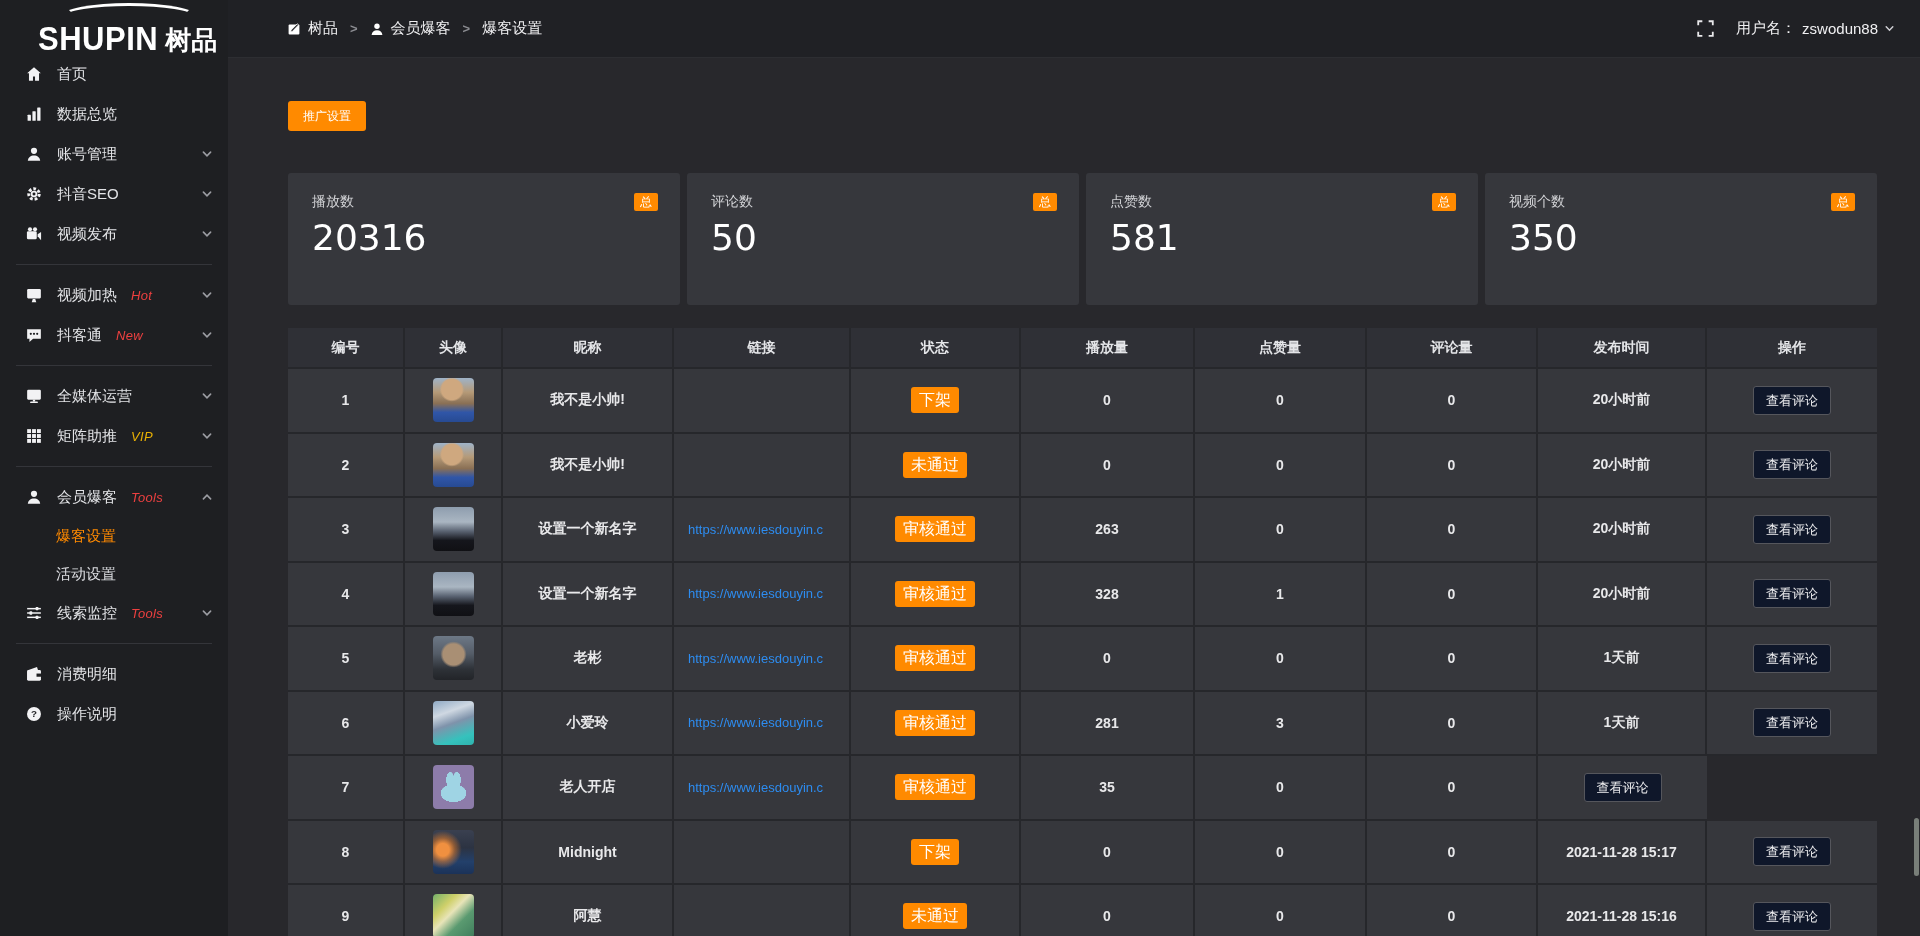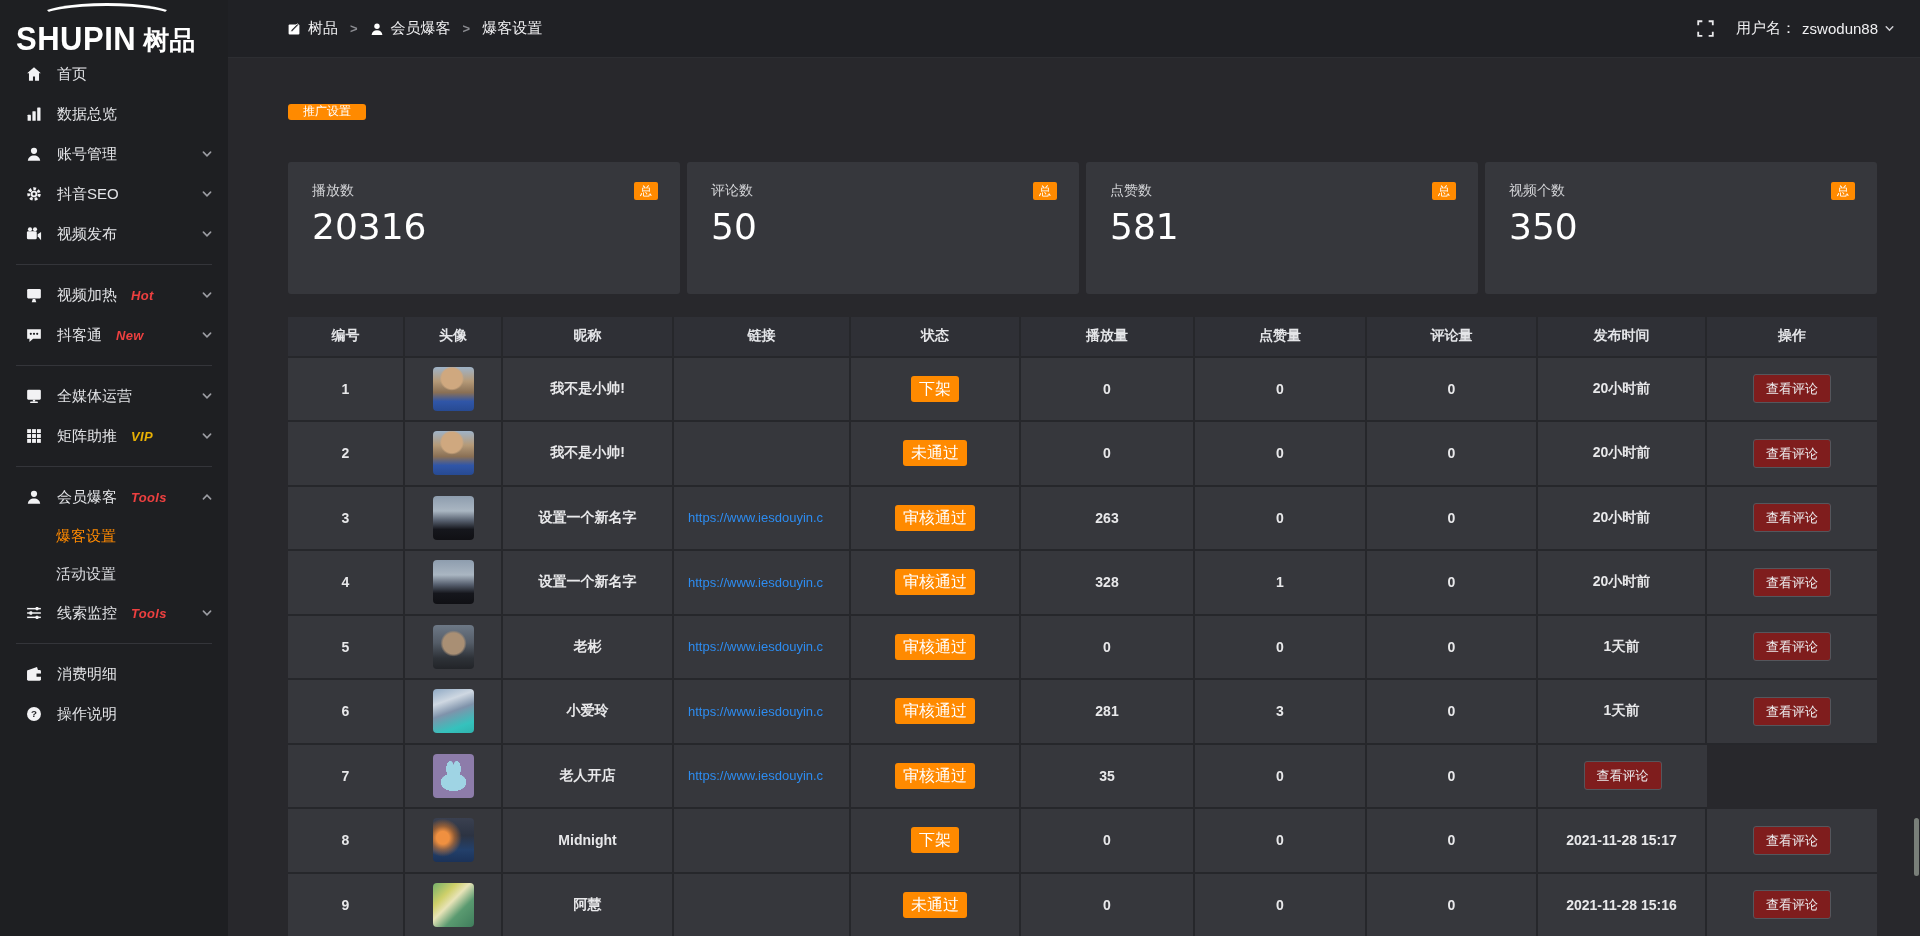--- a/index.html
+++ b/index.html
@@ -1,52 +1,52 @@
 <!DOCTYPE html>
 <html><head>
 <meta charset="utf-8">
 <style>
   html,body{margin:0;padding:0;width:1920px;height:936px;overflow:hidden;
     font-family:"Liberation Sans","DejaVu Sans",sans-serif;-webkit-font-smoothing:antialiased;}
   #app{position:relative;width:1920px;height:936px;background:#28282c;overflow:hidden;color:#e8e8ea;}
 
   
   .sidebar{position:absolute;left:0;top:0;width:228px;height:936px;background:#1e1f22;z-index:5;}
-  .logo{height:50px;display:flex;align-items:flex-end;padding:4px 0 0 16px;position:relative;color:#fff;}
+  .logo{height:50px;display:flex;align-items:flex-end;padding:4px 0 0 16px;position:relative;color:#fff;margin-left:22px;}
   .logo-arc{position:absolute;left:40px;top:3px;width:128px;height:20px;border:3px solid transparent;
     border-top-color:#fff;border-radius:50%;}
   .logo-en{font-size:31px;font-weight:800;letter-spacing:.5px;line-height:1;transform:scaleY(1.08);}
   .logo-cn{font-size:26px;font-weight:800;margin-left:7px;line-height:1.05;}
   .side-item{height:40px;display:flex;align-items:center;padding:0 16px 0 26px;position:relative;
     color:#e2e3e6;font-size:15px;cursor:pointer;}
   .side-item .icon{width:16px;height:16px;display:inline-flex;color:#f2f2f4;}
   .icon svg{width:100%;height:100%;}
   .side-label{margin-left:15px;}
-  .side-tag{margin-left:14px;font-style:italic;font-weight:bold;font-size:13px;letter-spacing:.3px;}
+  .side-tag{margin-left:14px;font-style:italic;font-weight:normal;font-size:13px;letter-spacing:.3px;}
   .side-chevron{position:absolute;right:15px;width:12px;height:12px;color:#9b9ca2;display:inline-flex;}
   .side-sub{height:38px;line-height:38px;padding-left:56px;font-size:15px;color:#dddee2;cursor:pointer;}
   .side-sub.active{color:#ff8a00;}
   .side-divider{height:1px;background:#34353a;margin:10px 16px;}
 
   
   .topbar{position:absolute;left:228px;top:0;right:0;height:58px;background:#202125;
     border-bottom:1px solid #2d2e32;display:flex;align-items:center;justify-content:space-between;
     padding:0 25px 0 59px;box-sizing:border-box;z-index:4;}
   .crumbs{display:flex;align-items:center;font-size:15px;color:#f0f0f2;}
   .crumb{display:flex;align-items:center;cursor:pointer;}
   .crumb .icon{width:14px;height:14px;margin-right:7px;color:#fff;display:inline-flex;}
   .crumb-sep{color:#8b8c91;margin:0 12px;font-size:13px;font-weight:bold;}
   .top-right{display:flex;align-items:center;gap:22px;font-size:15px;color:#f0f0f2;}
   .fs-icon{width:17px;height:17px;color:#e8e8ea;display:inline-flex;cursor:pointer;}
   .user-box{display:flex;align-items:center;gap:6px;cursor:pointer;}
   .caret{width:11px;height:11px;display:inline-flex;color:#cfcfd4;}
 
   
   .main{position:absolute;left:228px;top:59px;right:0;bottom:0;padding:42px 43px 0 60px;box-sizing:border-box;}
-  .promo-btn{height:16px;padding:0 15px;background:#ff8a00;border:none;border-radius:3px;color:#fff;
+  .promo-btn{height:30px;padding:0 15px;background:#ff8a00;border:none;border-radius:3px;color:#fff;
     font-size:12px;font-family:inherit;cursor:pointer;display:inline-flex;align-items:center;}
 
   .cards{display:grid;grid-template-columns:repeat(4,1fr);gap:7px;margin-top:42px;}
   .card{position:relative;height:132px;background:#36373c;border-radius:3px;
     padding:20px 22px 0 24px;box-sizing:border-box;}
   .card-label{font-size:14px;color:#d2d3d6;}
   .card-value{margin-top:7px;font-size:36px;line-height:1.1;color:#fff;font-family:"DejaVu Sans",sans-serif;}
   .card-badge{position:absolute;top:20px;right:22px;background:#ff8a00;color:#fff;font-size:12px;
     padding:3px 6px;border-radius:2px;line-height:1;}
 
@@ -57,21 +57,21 @@
     font-size:14px;font-weight:700;color:#e4e5e8;border-right:2px solid #26272b;border-bottom:2px solid #26272b;box-sizing:border-box;}
   .th:last-child{border-right:none;}
   .td{height:64.5px;background:#36373c;display:flex;align-items:center;justify-content:center;
     font-size:14px;font-weight:600;color:#e8e8ea;border-right:2px solid #26272b;border-bottom:2px solid #26272b;
     box-sizing:border-box;overflow:hidden;}
   .td:last-child{border-right:none;}
   .td.link-cell{justify-content:flex-start;padding-left:14px;font-weight:400;}
   .link{color:#2d8cf0;font-size:13px;white-space:nowrap;text-decoration:none;cursor:pointer;}
   .status-badge{background:#ff8a00;color:#fff;font-size:16px;font-weight:400;padding:5px 8px;
     border-radius:3px;line-height:1;white-space:nowrap;}
-  .ghost-btn{background:#7f1d1d;border:1px solid #55565c;border-radius:3px;color:#eceds0;
+  .ghost-btn{background:#0f172a;border:1px solid #55565c;border-radius:3px;color:#eceds0;
     color:#ececee;font-size:13px;font-family:inherit;padding:7px 12px;cursor:pointer;line-height:1;}
   .avatar{width:41px;height:44px;border-radius:4px;display:block;}
   .av-boy{background:
     radial-gradient(circle at 46% 26%, #cfa87f 0 26%, rgba(0,0,0,0) 31%),
     linear-gradient(180deg,#9fb3c8 0%,#b59a78 32%,#8a7055 58%,#3056a8 78%,#274a92 100%);}
   .av-room{background:linear-gradient(180deg,#8e9dae 0%,#aab6c2 34%,#5a6372 55%,#15161c 76%,#101014 100%);}
   .av-man{background:
     radial-gradient(circle at 50% 42%, #a98f74 0 32%, rgba(0,0,0,0) 40%),
     linear-gradient(180deg,#6d7886 0%,#555d68 40%,#2e3238 75%,#222428 100%);}
   .av-girl{background:linear-gradient(160deg,#8fa9c4 0%,#cfd8e2 28%,#7f93ab 50%,#35c2bd 80%,#2fb3ae 100%);}

